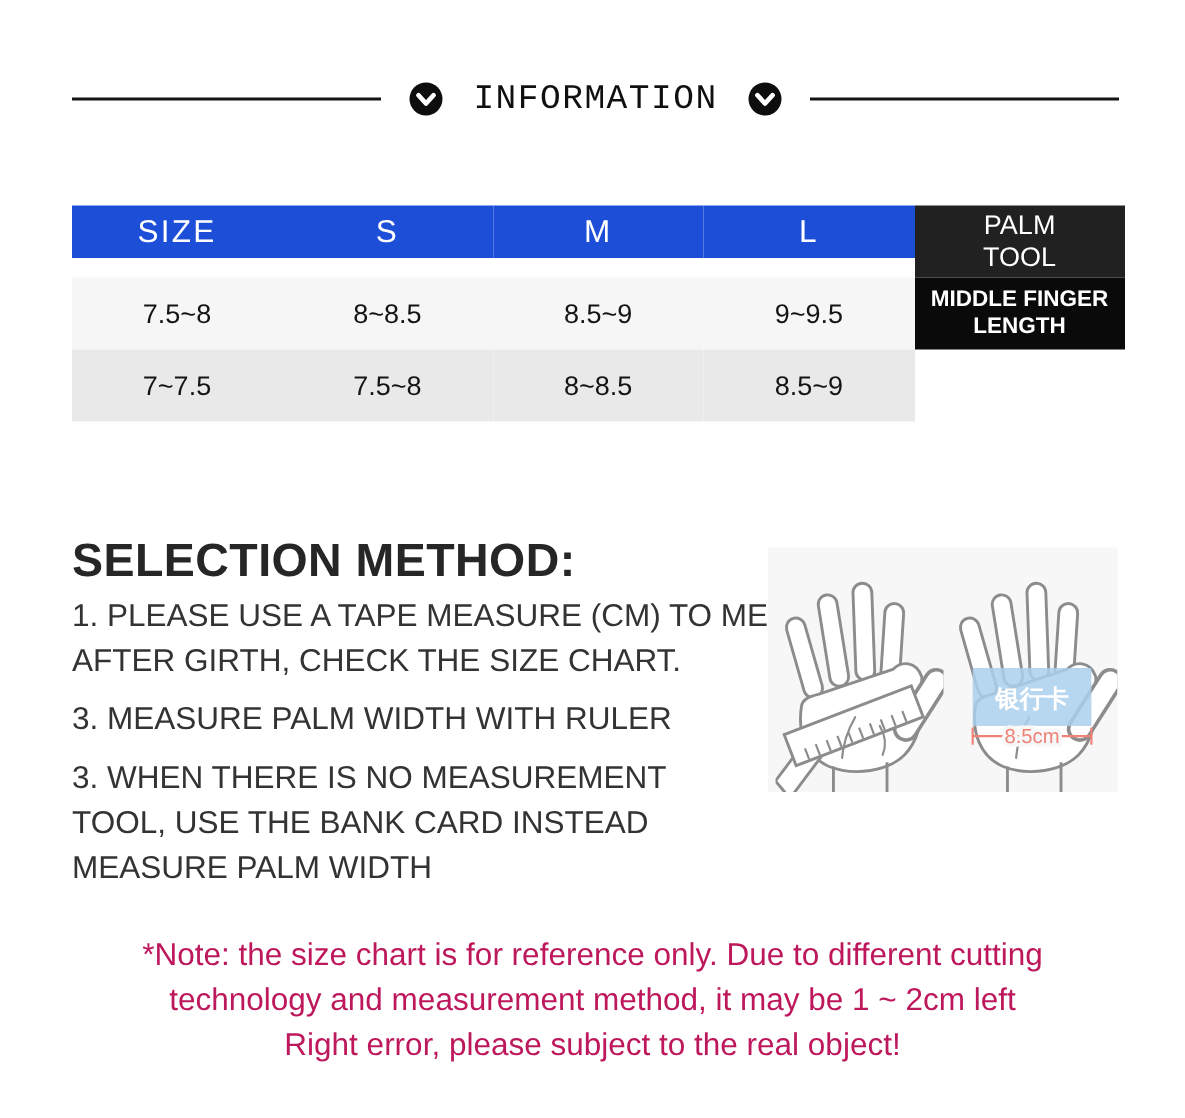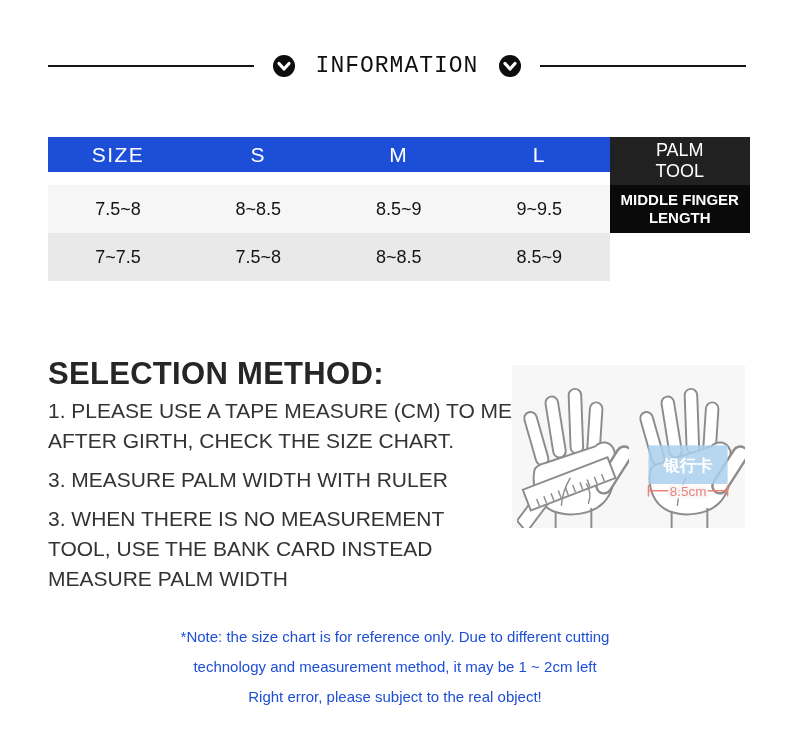--- a/index.html
+++ b/index.html
@@ -53,21 +53,21 @@
   
   .hand-box{
     position:absolute;left:512px;top:365px;width:233px;height:163px;
     background:#f7f7f7;box-sizing:border-box;overflow:hidden;
     display:flex;justify-content:flex-end;gap:4px;padding-top:10px;z-index:2;
   }
   .hand{width:112px;height:160px;flex:0 0 auto;}
   
   .footer-note{
     position:absolute;left:0;top:622px;width:790px;text-align:center;
-    white-space:pre-line;color:#1d4ed8;font-size:15px;line-height:30px;
+    white-space:pre-line;color:#be185d;font-size:21px;line-height:30px;
   }
 </style>
 </head>
 <body>
 
 <div class="page">
 
   <div class="info-header">
     <div class="rule"></div>
     <span class="chev-wrap">

